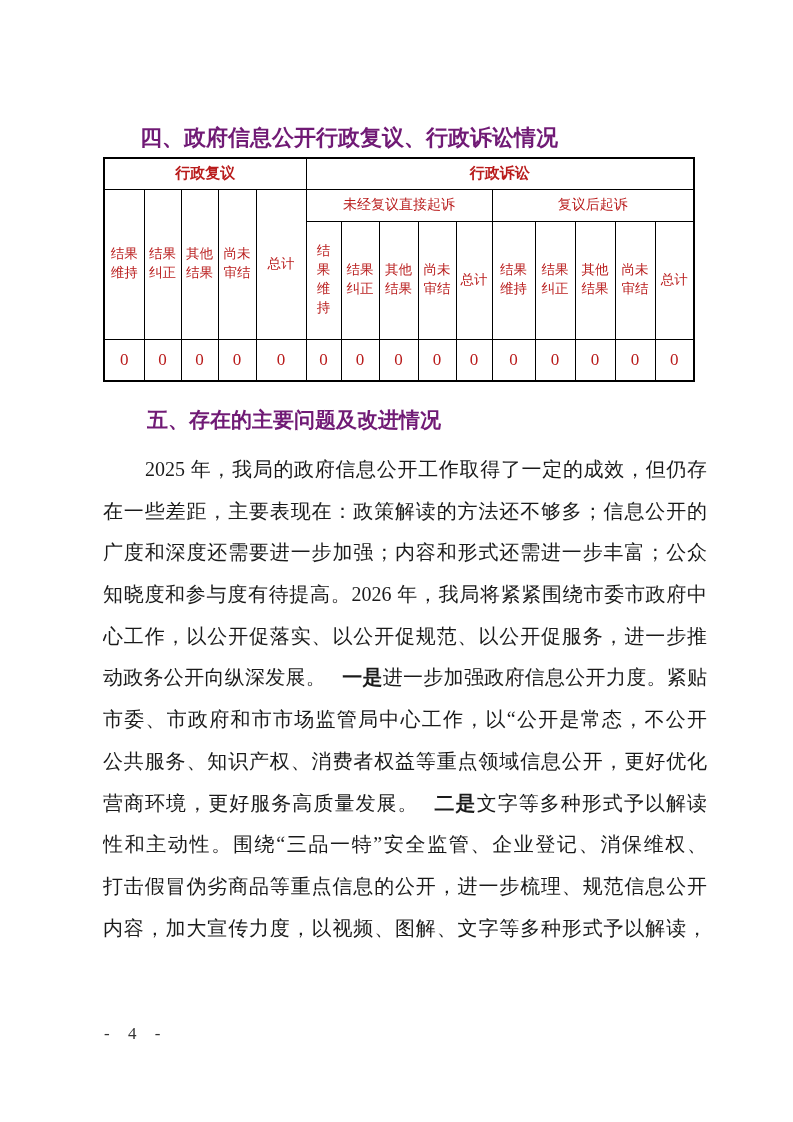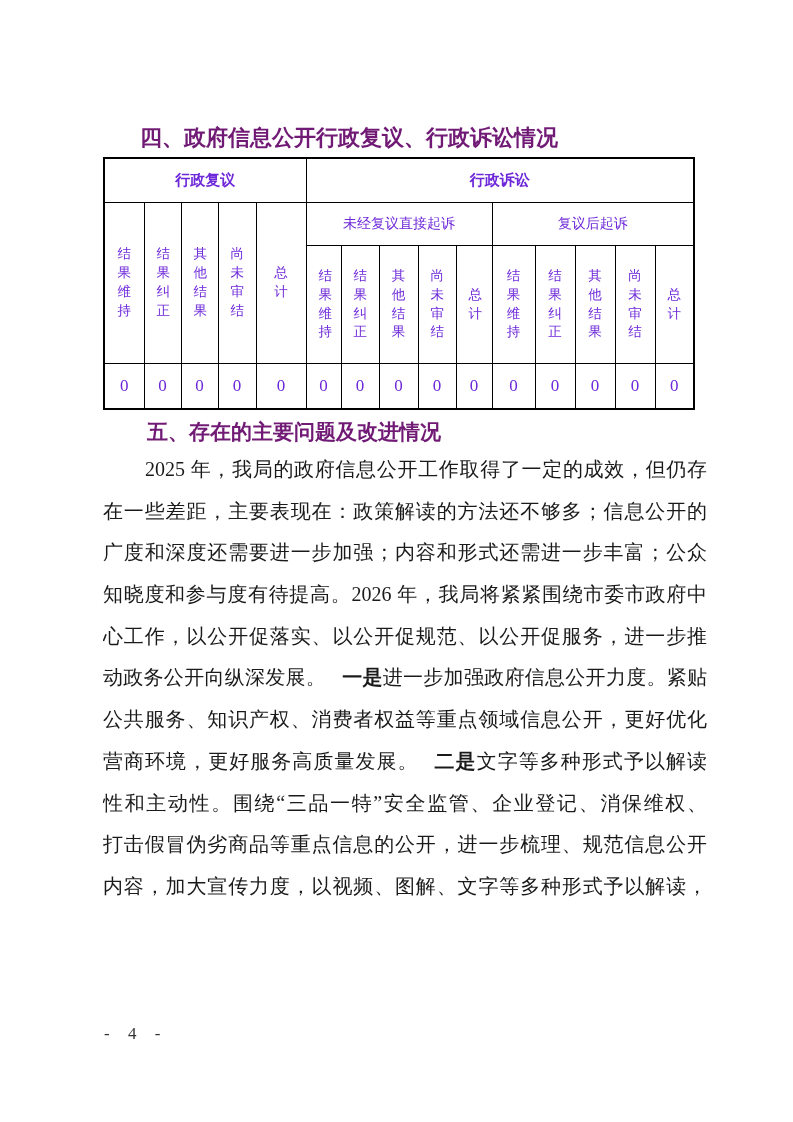--- a/index.html
+++ b/index.html
@@ -5,29 +5,29 @@
   html,body{margin:0;padding:0;background:#e8e8e8;}
   .page{
     position:relative;width:793px;height:1122px;background:#ffffff;
     margin:0 auto;color:#000;font-family:"Liberation Serif",serif;overflow:hidden;
   }
   .sec-title{
     position:absolute;margin:0;font-family:"Liberation Sans",sans-serif;
     font-weight:bold;color:#701a75;white-space:nowrap;
   }
   .sec-title.s4{left:140px;top:126px;font-size:22px;line-height:24px;}
-  .sec-title.s5{left:147px;top:420px;font-size:21px;line-height:24px;}
+  .sec-title.s5{left:147px;top:410px;font-size:21px;line-height:24px;font-family:Liberation Mono, monospace;}
 
   table.stat{
     position:absolute;left:103px;top:157px;width:590px;
     border-collapse:collapse;table-layout:fixed;border:2.5px solid #000;
   }
   table.stat td{
     border:1.5px solid #000;text-align:center;vertical-align:middle;
-    padding:12px;color:#6d28d9;overflow:hidden;
+    padding:4px;color:#b91c1c;overflow:hidden;
   }
   tr.r1{height:31px;}
   tr.r2{height:32px;}
   tr.r3{height:118px;}
   tr.r4{height:42px;}
   td.grp{font-family:"Liberation Sans",sans-serif;font-weight:bold;font-size:15px;}
   td.sub{font-size:14px;}
   td.leaf{font-size:13.5px;white-space:pre-line;line-height:1.4;}
   td.val{font-size:17px;}
 
@@ -134,20 +134,21 @@
 
   <h2 class="sec-title s5">五、存在的主要问题及改进情况</h2>
 
   <div class="para">
     <div class="pline ind"><span>2025 年，我局的政府信息公开工作取得了一定的成效，但仍存</span></div>
     <div class="pline"><span>在一些差距，主要表现在：政策解读的方法还不够多；信息公开的</span></div>
     <div class="pline"><span>广度和深度还需要进一步加强；内容和形式还需进一步丰富；公众</span></div>
     <div class="pline"><span>知晓度和参与度有待提高。2026 年，我局将紧紧围绕市委市政府中</span></div>
     <div class="pline"><span>心工作，以公开促落实、以公开促规范、以公开促服务，进一步推</span></div>
     <div class="pline"><span>动政务公开向纵深发展。</span><b>一是</b><span>进一步加强政府信息公开力度。紧贴</span></div>
+    <div class="pline"><span>市委、市政府和市市场监管局中心工作，以“公开是常态，不公开</span></div>
     <div class="pline"><span>公共服务、知识产权、消费者权益等重点领域信息公开，更好优化</span></div>
     <div class="pline"><span>营商环境，更好服务高质量发展。</span><b>二是</b><span>文字等多种形式予以解读</span></div>
     <div class="pline"><span>性和主动性。围绕“三品一特”安全监管、企业登记、消保维权、</span></div>
     <div class="pline"><span>打击假冒伪劣商品等重点信息的公开，进一步梳理、规范信息公开</span></div>
     <div class="pline"><span>内容，加大宣传力度，以视频、图解、文字等多种形式予以解读，</span></div>
   </div>
 
   <div class="pageno">- 4 -</div>
 
 </div>

